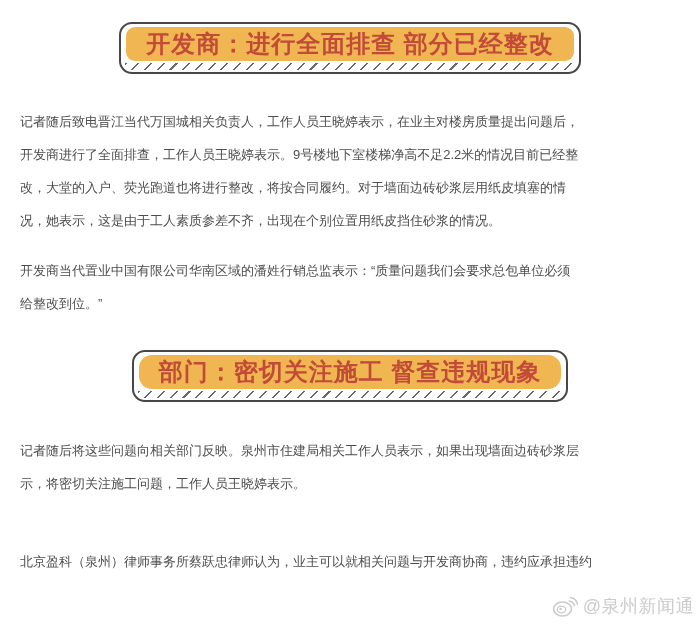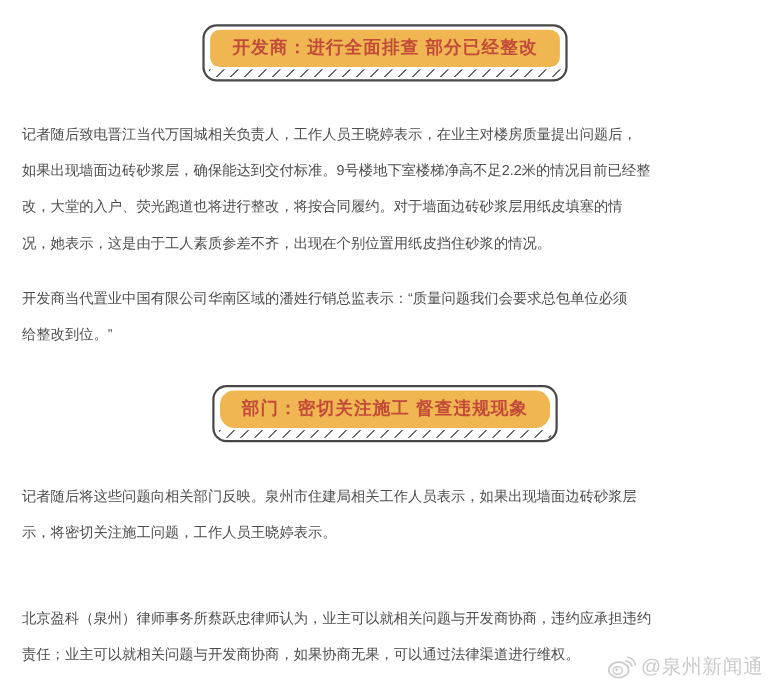--- a/index.html
+++ b/index.html
@@ -21,21 +21,21 @@
     background:#ffffff;
     border:2px solid #474747;
     border-radius:13px;
     padding:3px 5px 11px 5px;
   }
   .banner-label {
     display:block;
     background:#F0B652;
     border-radius:9px;
     padding:5px 20px;
-    font-size:16px;
+    font-size:24px;
     line-height:24px;
     font-weight:700;
     letter-spacing:1px;
     color:#C14B38;
     white-space:nowrap;
   }
   .banner::after {
     content:"";
     position:absolute;
     left:4px; right:4px; bottom:2px; height:7px;
@@ -70,21 +70,21 @@
 <body>
 
 <div class="banner-wrap" id="banner1">
   <div class="banner">
     <span class="banner-label" style="background: rgb(240, 182, 82);">开发商：进行全面排查 部分已经整改</span>
   </div>
 </div>
 
 <div class="para" id="para1">
   <div class="tline">记者随后致电晋江当代万国城相关负责人，工作人员王晓婷表示，在业主对楼房质量提出问题后，</div>
-  <div class="tline">如果出现墙面边砖砂浆层，确保能达到交付标准。9号楼地下室楼梯净高不足2.2米的情况目前已经整</div>
+  <div class="tline">开发商进行了全面排查，工作人员王晓婷表示。9号楼地下室楼梯净高不足2.2米的情况目前已经整</div>
   <div class="tline">改，大堂的入户、荧光跑道也将进行整改，将按合同履约。对于墙面边砖砂浆层用纸皮填塞的情</div>
   <div class="tline">况，她表示，这是由于工人素质参差不齐，出现在个别位置用纸皮挡住砂浆的情况。</div>
 </div>
 
 <div class="para" id="para2">
   <div class="tline">开发商当代置业中国有限公司华南区域的潘姓行销总监表示：“质量问题我们会要求总包单位必须</div>
   <div class="tline">给整改到位。”</div>
 </div>
 
 <div class="banner-wrap" id="banner2">
@@ -93,21 +93,20 @@
   </div>
 </div>
 
 <div class="para" id="para3">
   <div class="tline">记者随后将这些问题向相关部门反映。泉州市住建局相关工作人员表示，如果出现墙面边砖砂浆层</div>
   <div class="tline">示，将密切关注施工问题，工作人员王晓婷表示。</div>
 </div>
 
 <div class="para" id="para4">
   <div class="tline">北京盈科（泉州）律师事务所蔡跃忠律师认为，业主可以就相关问题与开发商协商，违约应承担违约</div>
-  <div class="tline">责任；业主可以就相关问题与开发商协商，如果协商无果，可以通过法律渠道进行维权。</div>
 </div>
 
 <div class="watermark">
   <span class="wm-icon">
     <svg width="26" height="24" viewBox="0 0 26 24" fill="none" xmlns="http://www.w3.org/2000/svg">
       <ellipse cx="10.5" cy="15" rx="9" ry="7" stroke="#cbcbcb" stroke-width="1.6"></ellipse>
       <ellipse cx="9.5" cy="15.5" rx="4.2" ry="3.4" stroke="#cbcbcb" stroke-width="1.3"></ellipse>
       <circle cx="8.6" cy="15" r="1.2" fill="#cbcbcb"></circle>
       <path d="M17 7 q4 0.5 5.5 4.5" stroke="#cbcbcb" stroke-width="1.5" stroke-linecap="round"></path>
       <path d="M18.5 3.5 q6 1 7 7" stroke="#cbcbcb" stroke-width="1.5" stroke-linecap="round"></path>

